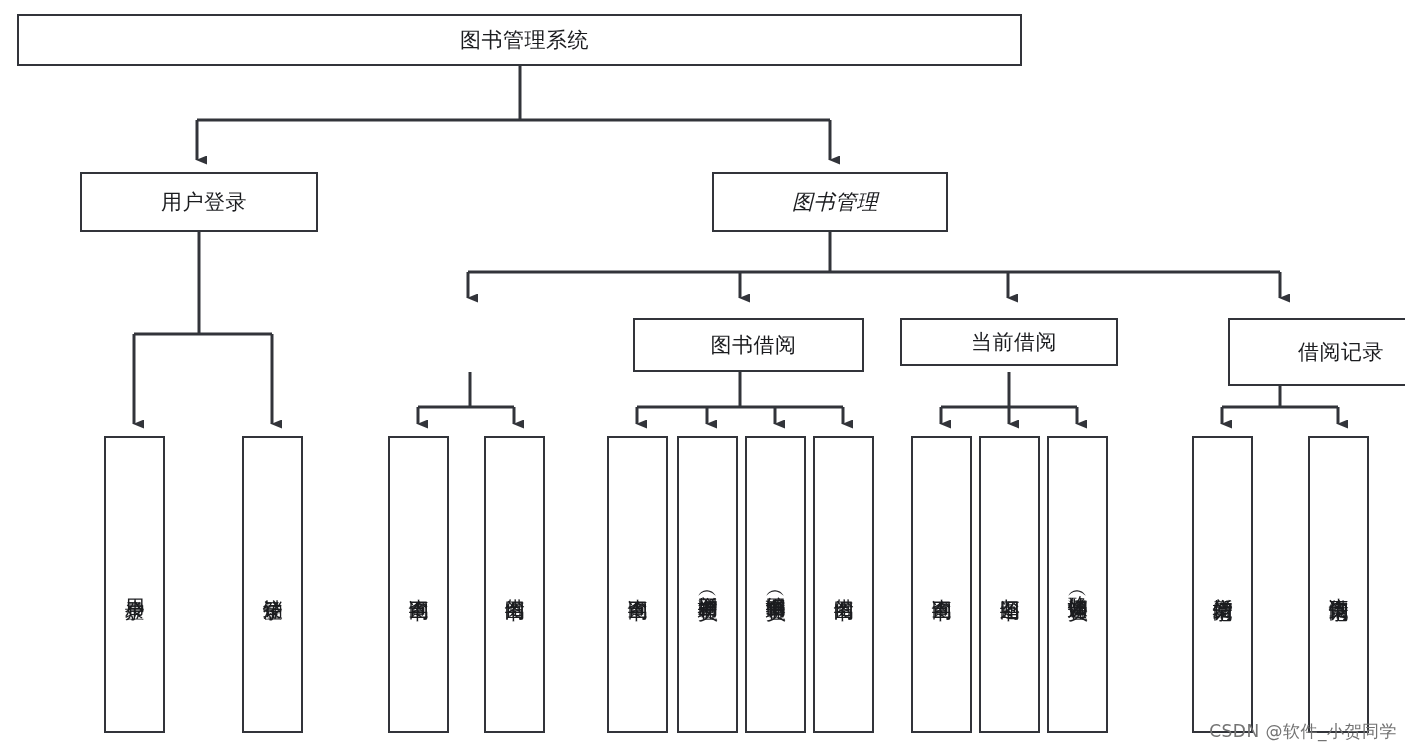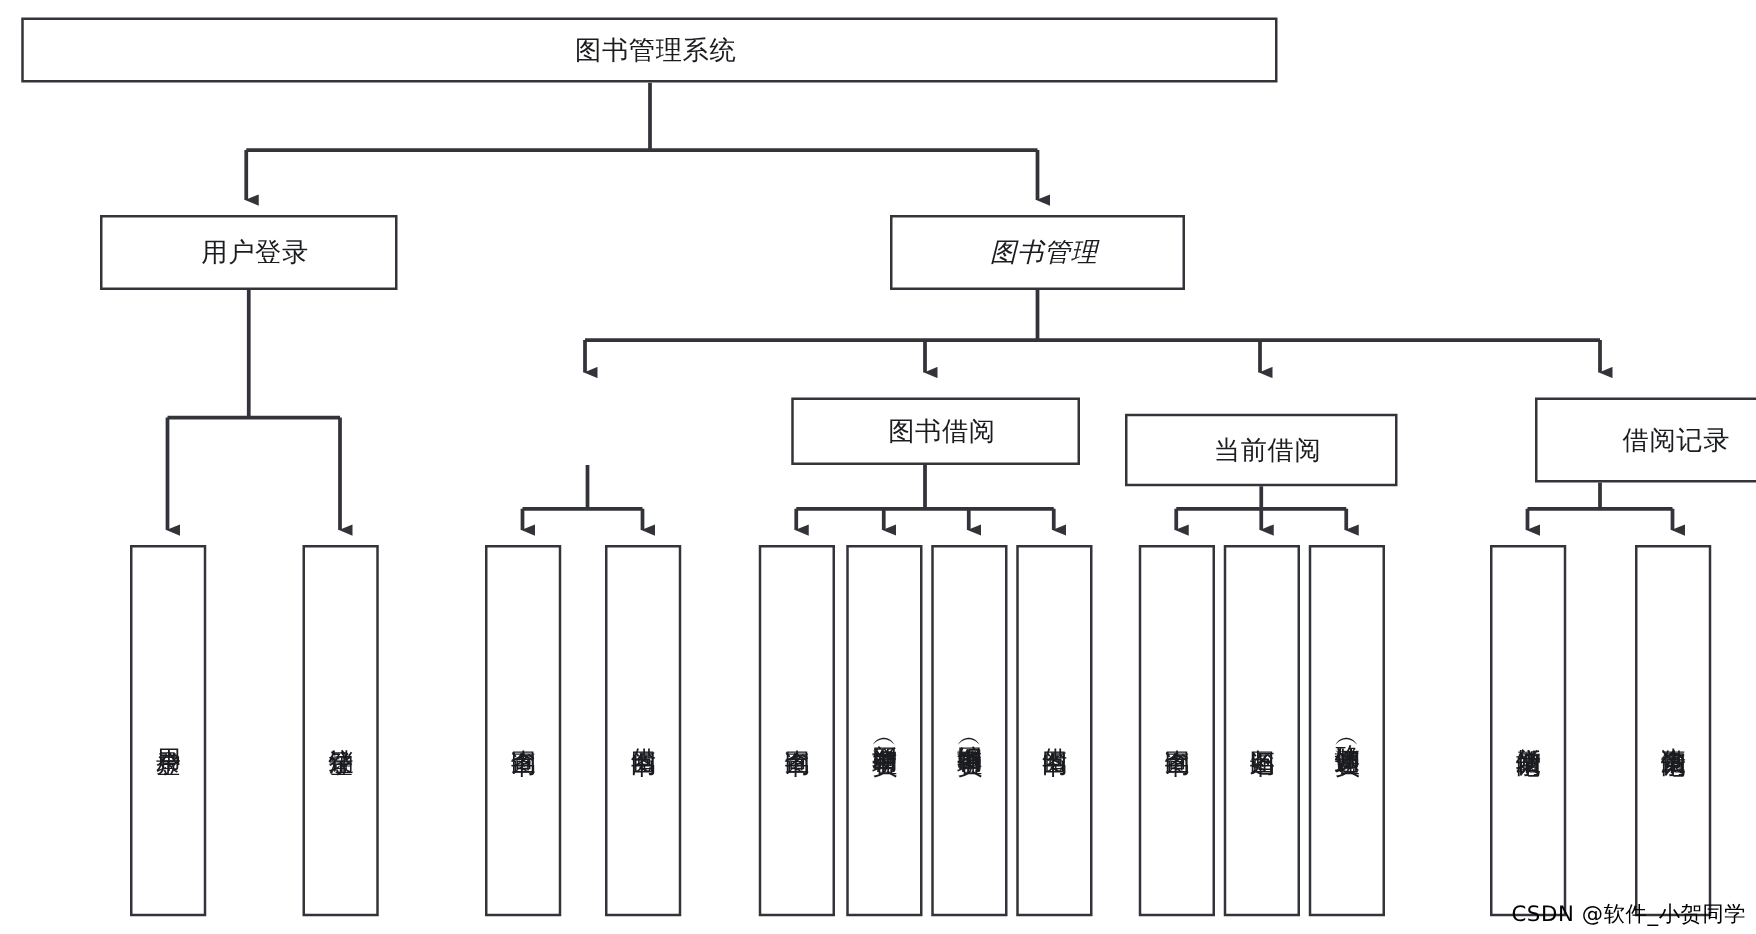--- a/index.html
+++ b/index.html
@@ -56,21 +56,21 @@
     writing-mode: vertical-rl;
     text-orientation: upright;
     display: block;
     text-align: center;
   }
   #watermark {
     position: absolute;
     right: 8px;
     bottom: 4px;
     font-size: 17px;
-    color: #000000;
+    color: #737373;
     letter-spacing: 0.5px;
     white-space: nowrap;
     user-select: none;
   }
 </style>
 </head>
 <body>
 
 <div id="diagram-root">
 
@@ -127,21 +127,21 @@
       <path d="M 1338 407 L 1338 424" marker-end="url(#arrowhead)"></path>
     </g>
   </svg>
 
   <div class="node horizontal" style="left:17px; top:14px; width:1005px; height:52px;">图书管理系统</div>
 
   <div class="node horizontal" style="left:80px; top:172px; width:238px; height:60px;">用户登录</div>
   <div class="node horizontal" style="left:712px; top:172px; width:236px; height:60px;font-style:italic;">图书管理</div>
 
   <div class="node horizontal" style="left:633px; top:318px; width:231px; height:54px;">图书借阅</div>
-  <div class="node horizontal" style="left:900px; top:318px; width:218px; height:58px;margin-top:13px;">当前借阅</div>
+  <div class="node horizontal" style="left:900px; top:318px; width:218px; height:48px;">当前借阅</div>
   <div class="node horizontal" style="left:1228px; top:318px; width:216px; height:68px;">借阅记录</div>
 
   <div class="node vertical" style="left:104px; top:436px; width:61px; height:297px;">
     <span class="vlabel">用户登录</span>
   </div>
   <div class="node vertical" style="left:242px; top:436px; width:61px; height:297px;">
     <span class="vlabel">注销登录</span>
   </div>
 
   <div class="node vertical" style="left:388px; top:436px; width:61px; height:297px;">

